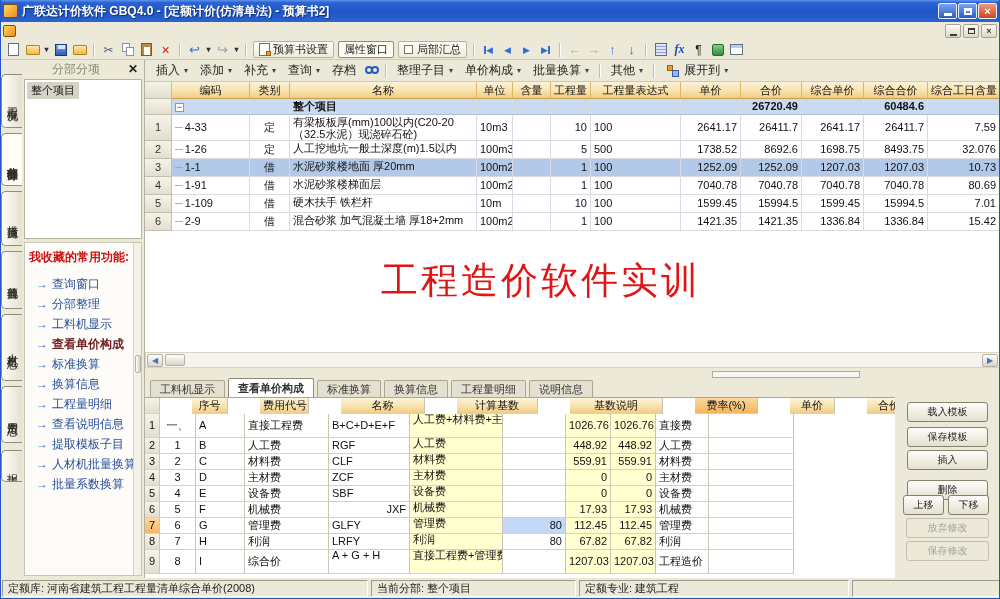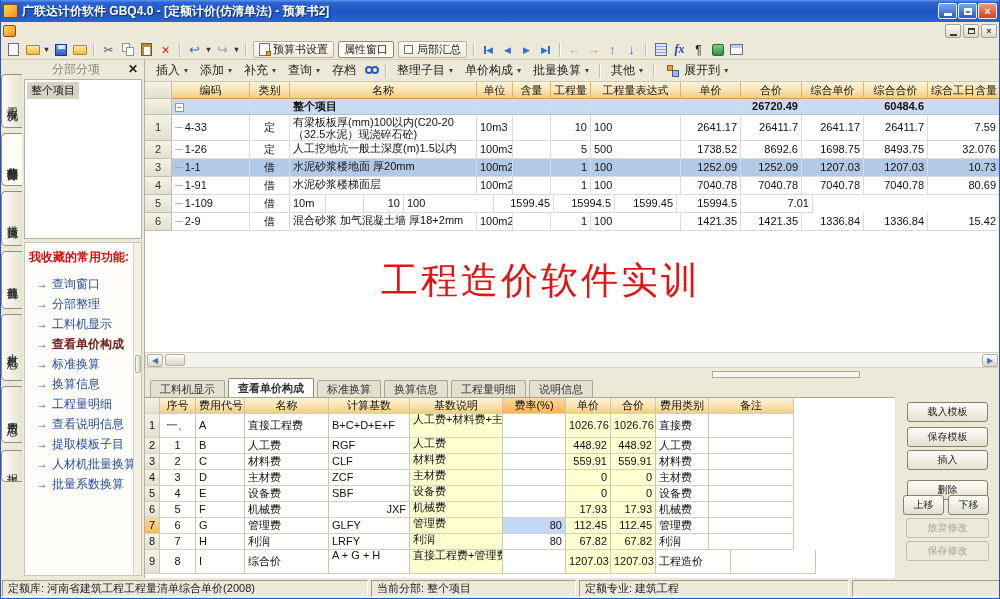--- a/index.html
+++ b/index.html
@@ -470,20 +470,21 @@
         <div class="g-cell ar" style="width: 60px;">7040.78</div>
         <div class="g-cell ar" style="width: 61px;">7040.78</div>
         <div class="g-cell ar" style="width: 62px;">7040.78</div>
         <div class="g-cell ar" style="width: 64px;">7040.78</div>
         <div class="g-cell ar" style="width: 72px;">80.69</div>
       </div>
       <div class="g-row" style="height: 18px; line-height: 17px;">
         <div class="g-cell g-n" style="width: 27px;">5</div>
         <div class="g-cell al" style="width: 78px;"><span class="treedash">─</span><span>1-109</span></div>
         <div class="g-cell ac" style="width: 40px;">借</div>
+        <div class="g-cell al wrap" style="width: 187px; line-height: 12px;">硬木扶手 铁栏杆</div>
         <div class="g-cell al" style="width: 36px;">10m</div>
         <div class="g-cell ar" style="width: 38px;"></div>
         <div class="g-cell ar" style="width: 40px;">10</div>
         <div class="g-cell al" style="width: 90px;">100</div>
         <div class="g-cell ar" style="width: 60px;">1599.45</div>
         <div class="g-cell ar" style="width: 61px;">15994.5</div>
         <div class="g-cell ar" style="width: 62px;">1599.45</div>
         <div class="g-cell ar" style="width: 64px;">15994.5</div>
         <div class="g-cell ar" style="width: 72px;">7.01</div>
       </div>
@@ -516,21 +517,21 @@
 
 <div id="detail-tabs">
     <div class="dtab">工料机显示</div>
     <div class="dtab active">查看单价构成</div>
     <div class="dtab">标准换算</div>
     <div class="dtab">换算信息</div>
     <div class="dtab">工程量明细</div>
     <div class="dtab">说明信息</div>
   </div>
 <div id="detail-grid">
-    <div class="g-row" style="height: 16px; line-height: 15px;">
+    <div class="g-row" style="height: 16px; line-height: 15px; gap: 32px;">
       <div class="d-cell g-n" style="width: 15px;"></div>
       <div class="d-cell g-h" style="width: 36px;">序号</div>
       <div class="d-cell g-h" style="width: 49px;">费用代号</div>
       <div class="d-cell g-h" style="width: 84px;">名称</div>
       <div class="d-cell g-h" style="width: 81px;">计算基数</div>
       <div class="d-cell g-h" style="width: 93px;">基数说明</div>
       <div class="d-cell g-h d-hh" style="width: 63px;">费率(%)</div>
       <div class="d-cell g-h" style="width: 45px;">单价</div>
       <div class="d-cell g-h" style="width: 45px;">合价</div>
       <div class="d-cell g-h" style="width: 53px;">费用类别</div>
@@ -643,21 +644,21 @@
     <div class="g-row" style="height: 24px; line-height: 23px;">
       <div class="d-cell g-n" style="width: 15px;">9</div>
       <div class="d-cell ac" style="width: 36px;">8</div>
       <div class="d-cell al" style="width: 49px;">I</div>
       <div class="d-cell al" style="width: 84px;">综合价</div>
       <div class="d-cell al wrap" style="width: 81px; line-height: 11px;">A + G + H</div>
       <div class="d-cell al d-y wrap" style="width: 93px; line-height: 11px;">直接工程费+管理费+利润</div>
       <div class="d-cell ar" style="width: 63px;"></div>
       <div class="d-cell ar d-y" style="width: 45px;">1207.03</div>
       <div class="d-cell ar d-y" style="width: 45px;">1207.03</div>
-      <div class="d-cell al" style="width: 75px;">工程造价</div>
+      <div class="d-cell al" style="width: 53px;">工程造价</div>
       <div class="d-cell al" style="width: 85px;"></div>
     </div>
   </div>
 <div id="side-panel">
     <div class="sbtn" style="left: 12px; top: 24px; width: 81px;">载入模板</div>
     <div class="sbtn" style="left: 12px; top: 49px; width: 81px;">保存模板</div>
     <div class="sbtn" style="left: 12px; top: 72px; width: 81px;">插入</div>
     <div class="sbtn" style="left: 12px; top: 102px; width: 81px;">删除</div>
     <div class="sbtn" style="left: 8px; top: 117px; width: 41px;">上移</div>
     <div class="sbtn" style="left: 53px; top: 117px; width: 41px;">下移</div>

